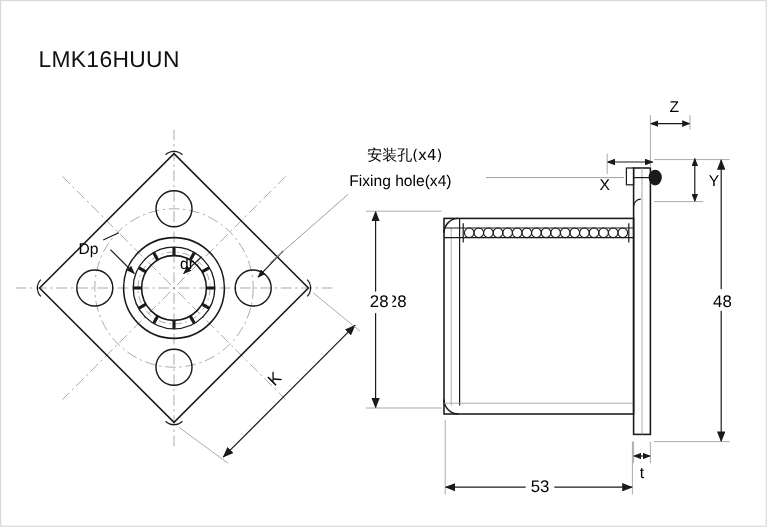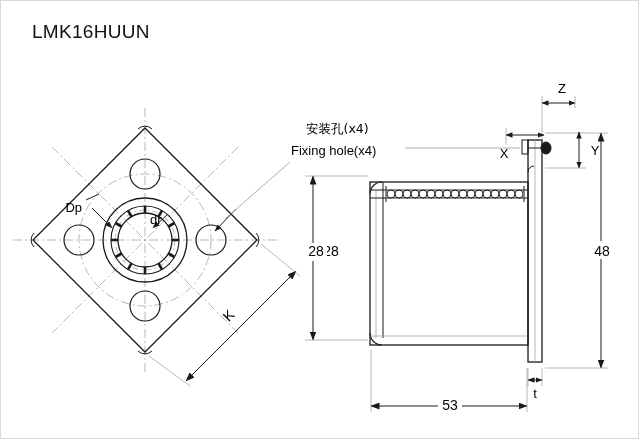--- a/index.html
+++ b/index.html
@@ -24,21 +24,21 @@
     position: absolute;
     left: 0; top: 0;
     width: 639px; height: 439px;
     border: 1px solid #d9d9d9;
     box-sizing: border-box;
     pointer-events: none;
   }
   .title {
     position: absolute;
     left: 32px;
-    top: 21px;
+    top: 40px;
     font-size: 19px;
     letter-spacing: 0.3px;
     color: #111;
     white-space: nowrap;
   }
   svg.drawing {
     position: absolute;
     left: 0;
     top: 0;
     width: 640px;

